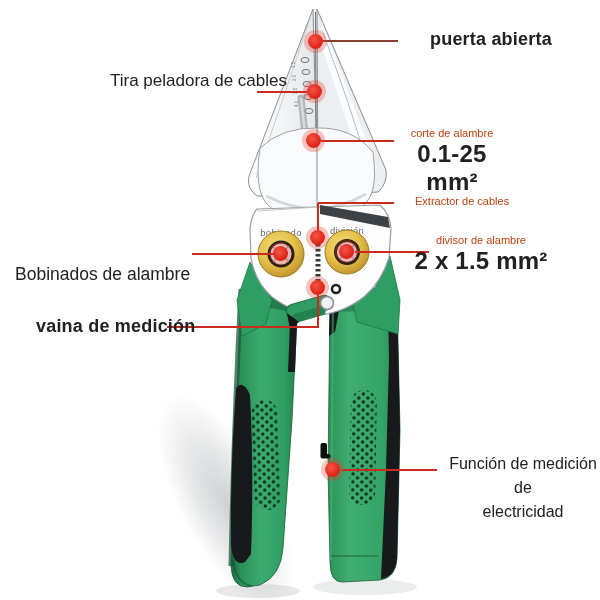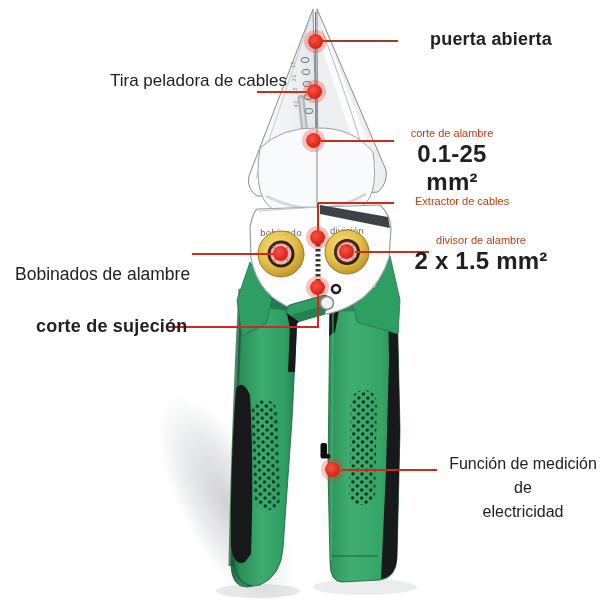--- a/index.html
+++ b/index.html
@@ -196,20 +196,20 @@
 
   <div class="ann-label small" style="left:415px;top:195px;">Extractor de cables</div>
 
   <div class="ann-label center" style="left:411px;top:234px;width:140px;">
     <div class="small">divisor de alambre</div>
     <div class="val">2 x 1.5 mm²</div>
   </div>
 
   <div class="ann-label med" style="left:15px;top:264px;font-size:17.5px;">Bobinados de alambre</div>
 
-  <div class="ann-label big" style="left:36px;top:316px;">corte de sujeción</div>
+  <div class="ann-label big" style="left:36px;top:316px;">vaina de medición</div>
 
   <div class="ann-label center fn" style="left:441px;top:452px;width:164px;">
     <div>Función de medición de</div>
     <div>electricidad</div>
   </div>
 
 </div>
 
 </body></html>

